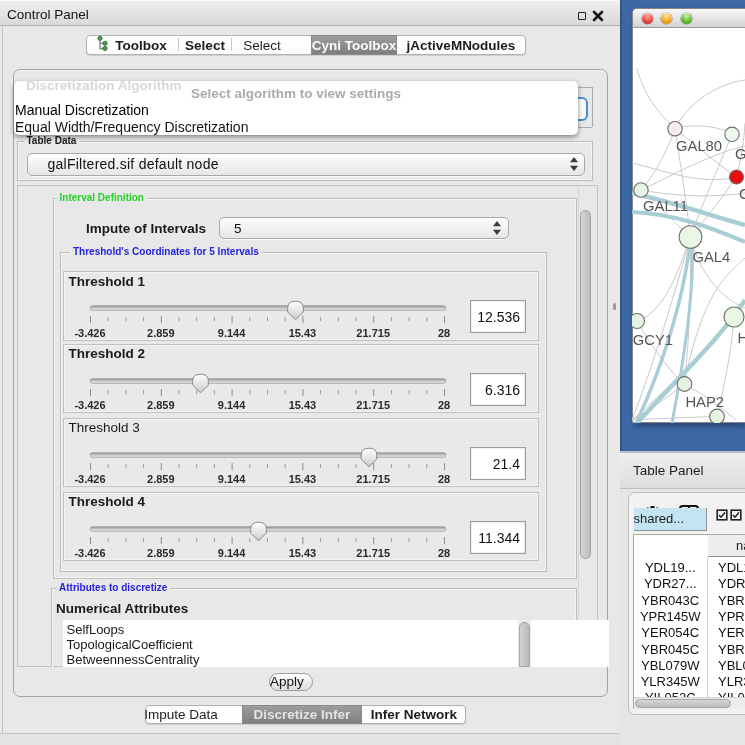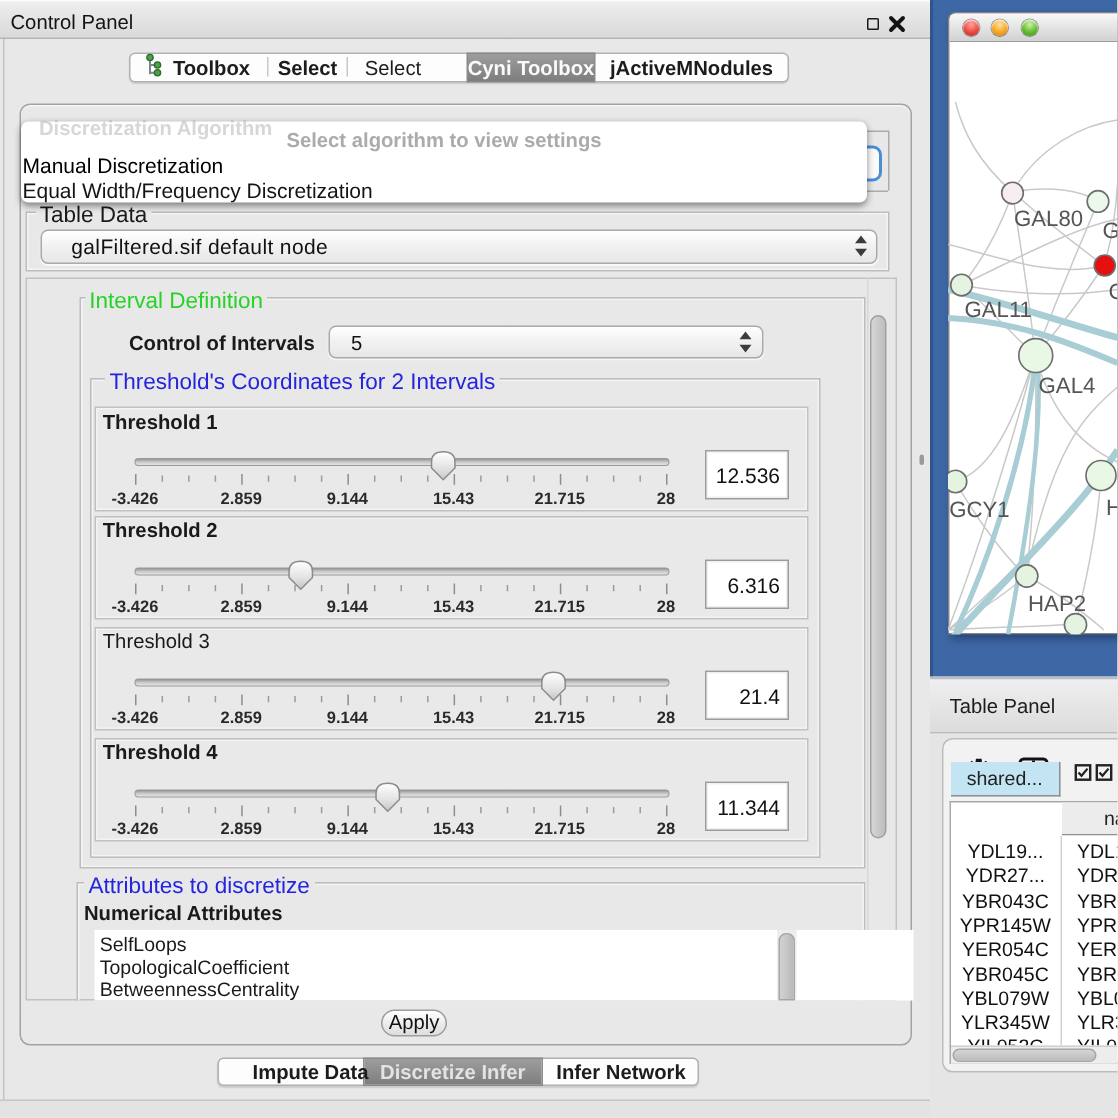--- a/index.html
+++ b/index.html
@@ -1,19 +1,19 @@
 <!DOCTYPE html>
 <html><head><meta charset="utf-8">
 <style>
 *{margin:0;padding:0;box-sizing:border-box}
 html,body{width:745px;height:745px;overflow:hidden}
 body{position:relative;font-family:"Liberation Sans",sans-serif;background:#e8e8e8;color:#1a1a1a}
 .a{position:absolute}
 .grp{position:absolute;border:1px solid #bdbdbd;box-shadow:inset 0 0 0 1px #f4f4f4}
-.gl{position:absolute;background:#e8e8e8;padding:0 3px;font-weight:normal;font-size:15px;white-space:nowrap}
+.gl{position:absolute;background:#e8e8e8;padding:0 3px;font-weight:bold;font-size:10px;white-space:nowrap}
 .tb{position:absolute;border:1px solid #c1c1c1;background:#e9e9e9}
 .vbox{position:absolute;width:56px;height:33px;background:#fff;border:1px solid #9b9b9b;box-shadow:inset 0 0 0 1px #f0f0f0;font-size:14px;text-align:right;padding-right:5px;line-height:32px;color:#111}
 .slab{position:absolute;font-size:11px;font-weight:bold;color:#2a2a2a;white-space:nowrap;transform:translateX(-50%)}
 .combo{position:absolute;border:1px solid #a9a9a9;border-radius:5px;background:linear-gradient(#ffffff,#f2f2f2 45%,#e7e7e7);box-shadow:0 1px 1px rgba(255,255,255,.8);font-size:13.5px;color:#111}
 .tabtxt{position:absolute;font-size:13.5px;white-space:nowrap;transform:translateX(-50%);color:#1c1c1c}
 .sep{position:absolute;width:1px;background:#c8c8c8}
 </style></head>
 <body>
 
 <div class="a" style="left:0;top:0;width:620px;height:26px;background:linear-gradient(#efefef,#d9d9d9);border-bottom:1px solid #b2b2b2;box-shadow:inset 0 1px 0 #fafafa"></div>
@@ -49,29 +49,29 @@
     <span style="position:absolute;left:19.5px;top:2.5px;font-size:14px;letter-spacing:.25px">galFiltered.sif default node</span>
   </div>
 <svg class="a" style="left:569px;top:156px" width="10" height="16">
     <path d="M5,1 L9,6.2 L1,6.2 Z M5,15 L1,9.8 L9,9.8 Z" fill="#3c3c3c"></path>
   </svg>
 <div class="a" style="left:17px;top:184.5px;width:581px;height:482.5px;border:1px solid #c2c2c2"></div>
 <div class="a" style="left:577.5px;top:185px;width:1px;height:481px;background:#d7d7d7"></div>
 <div class="a" style="left:579.5px;top:209.5px;width:11.5px;height:349px;border:1px solid #9f9f9f;border-radius:6px;background:linear-gradient(90deg,#d6d6d6,#bdbdbd)"></div>
 <div class="grp" style="left:53px;top:198px;width:524px;height:380.5px"></div>
 <div class="gl" style="left:56.5px;top:191.5px;color:#28d228">Interval Definition</div>
-<div class="a" style="left:86px;top:221px;font-size:13.5px;font-weight:bold">Control of Intervals</div>
+<div class="a" style="left:86px;top:221px;font-size:13.5px;font-weight:bold">Impute of Intervals</div>
 <div class="combo" style="left:219px;top:217px;width:290px;height:22px">
     <span style="position:absolute;left:14px;top:2.5px">5</span>
   </div>
 <svg class="a" style="left:492px;top:220px" width="10" height="16">
     <path d="M5,1 L9,6.2 L1,6.2 Z M5,15 L1,9.8 L9,9.8 Z" fill="#3c3c3c"></path>
   </svg>
 <div class="grp" style="left:60px;top:252px;width:486.5px;height:319.5px"></div>
-<div class="gl" style="left:70px;top:245.5px;color:#2424dd">Threshold's Coordinates for 2 Intervals</div>
+<div class="gl" style="left:70px;top:245.5px;color:#2424dd">Threshold's Coordinates for 5 Intervals</div>
 <div class="tb" style="left:62.5px;top:271.0px;width:476.0px;height:69.5px;box-shadow:inset 0 0 0 1px #f3f3f3"></div>
 <div class="a" style="left:68.5px;top:273.5px;font-size:13.5px;font-weight:bold">Threshold 1</div>
 <svg class="a" style="left:62.5px;top:271.0px" width="476" height="69">
     <defs>
       <linearGradient id="tg0" x1="0" y1="0" x2="0" y2="1">
         <stop offset="0" stop-color="#8f8f8f"></stop>
         <stop offset="0.5" stop-color="#c9c9c9"></stop>
         <stop offset="1" stop-color="#e8e8e8"></stop>
       </linearGradient>
       <linearGradient id="th0" x1="0" y1="0" x2="0" y2="1">
@@ -176,24 +176,24 @@
 <div class="a" style="left:18px;top:185px;width:559px;height:481.5px;overflow:hidden">
 <div class="grp" style="left:33px;top:403px;width:526px;height:120px"></div>
 </div>
 <div class="gl" style="left:56px;top:581.5px;color:#2424dd">Attributes to discretize</div>
 <div class="a" style="left:56px;top:600.5px;font-size:13.5px;font-weight:bold">Numerical Attributes</div>
 <div class="a" style="left:63px;top:619.5px;width:546px;height:47.5px;background:#fff;overflow:hidden">
     <div style="padding-left:3.5px;line-height:15.4px;padding-top:2px;font-size:13px">SelfLoops<br>TopologicalCoefficient<br>BetweennessCentrality</div>
   </div>
 <div class="a" style="left:517.5px;top:619.5px;width:13.5px;height:47.5px;background:#ededed"></div>
 <div class="a" style="left:518.5px;top:621.5px;width:11px;height:45.5px;border:1px solid #a6a6a6;border-radius:5px 5px 0 0;background:linear-gradient(90deg,#d2d2d2,#b9b9b9)"></div>
-<div class="a" style="left:254px;top:672.5px;width:44px;height:18px;border:1px solid #9d9d9d;border-radius:9px;background:linear-gradient(#ffffff,#e9e9e9 60%,#dedede);text-align:center;font-size:13.5px;line-height:16px;color:#111">Apply</div>
+<div class="a" style="left:269px;top:672.5px;width:44px;height:18px;border:1px solid #9d9d9d;border-radius:9px;background:linear-gradient(#ffffff,#e9e9e9 60%,#dedede);font-size:13.5px;line-height:16px;color:#111">Apply</div>
 <div class="a" style="left:144.5px;top:704.5px;width:321.5px;height:19px;background:#fdfdfd;border:1px solid #b0b0b0;border-radius:4px;box-shadow:0 1px 1px rgba(0,0,0,.12)"></div>
 <div class="a" style="left:241.5px;top:704.5px;width:120.5px;height:19px;background:linear-gradient(#9d9d9d,#7e7e7e);border:1px solid #8a8a8a"></div>
-<div class="tabtxt" style="left:207px;top:707px;font-weight:bold">Impute Data</div>
+<div class="tabtxt" style="left:181px;top:707px;font-weight:normal">Impute Data</div>
 <div class="tabtxt" style="left:301.8px;top:707px;color:#e3e3e3;font-weight:bold">Discretize Infer</div>
 <div class="tabtxt" style="left:414px;top:707px;font-weight:bold">Infer Network</div>
 <div class="a" style="left:0;top:733px;width:620px;height:1px;background:#c6c6c6"></div>
 <div class="a" style="left:0;top:734px;width:620px;height:11px;background:#e3e3e3"></div>
 <div class="a" style="left:612.5px;top:303px;width:3px;height:7px;background:#9a9a9a;border-radius:2px"></div>
 <div class="a" style="left:14px;top:80.5px;width:564px;height:54.5px;background:#fff;border-radius:5px;box-shadow:0 2px 5px rgba(0,0,0,.45)"></div>
 <div class="a" style="left:26px;top:78px;font-size:13.5px;font-weight:bold;color:rgba(255,255,255,0);text-shadow:0 0 0 rgba(160,160,160,.42)">Discretization Algorithm</div>
 <div class="a" style="left:296px;top:85.5px;transform:translateX(-50%);font-size:13.5px;font-weight:bold;color:#ababab;white-space:nowrap">Select algorithm to view settings</div>
 <div class="a" style="left:15px;top:102px;font-size:14px;font-weight:normal;color:#000">Manual Discretization</div>
 <div class="a" style="left:15px;top:119px;font-size:14px;color:#141414">Equal Width/Frequency Discretization</div>
@@ -245,21 +245,21 @@
 <div class="a" style="left:687.5px;top:507px;width:2.6px;height:13.5px;background:#111"></div>
 <svg class="a" style="left:716.0px;top:508.5px" width="12" height="12" viewBox="0 0 12 12">
     <rect x="1.2" y="1.2" width="9.6" height="9.6" fill="none" stroke="#222" stroke-width="1.6"></rect>
     <path d="M3,6 L5,8.2 L9,3.4" fill="none" stroke="#222" stroke-width="1.5"></path>
   </svg>
 <svg class="a" style="left:729.5px;top:508.5px" width="12" height="12" viewBox="0 0 12 12">
     <rect x="1.2" y="1.2" width="9.6" height="9.6" fill="none" stroke="#222" stroke-width="1.6"></rect>
     <path d="M3,6 L5,8.2 L9,3.4" fill="none" stroke="#222" stroke-width="1.5"></path>
   </svg>
 <div class="a" style="left:632.5px;top:533.5px;width:113px;height:175.5px;border:1px solid #a8a8a8;border-right:none;background:#fff"></div>
-<div class="a" style="left:633.5px;top:508px;width:73.5px;height:22.5px;background:#c3e4f2;border-right:1px solid #8f8f8f;border-bottom:1px solid #8f8f8f;font-size:13px;text-align:center;line-height:22px;color:#222">shared...</div>
+<div class="a" style="left:633.5px;top:508px;width:73.5px;height:22.5px;background:#c3e4f2;border-right:1px solid #8f8f8f;border-bottom:1px solid #8f8f8f;font-size:13px;line-height:22px;color:#222">shared...</div>
 <div class="a" style="left:708px;top:534.5px;width:37px;height:22.5px;background:#ececec;border-bottom:1px solid #8f8f8f;font-size:13px;line-height:22px;color:#222">
     <span style="position:absolute;left:28px">name</span>
   </div>
 <div class="a" style="left:633.5px;top:557px;width:111.5px;height:140px;overflow:hidden;background:#fff">
 <div class="a" style="left:73.5px;top:0;width:1px;height:140px;background:#d2d2d2"></div>
 <div class="a" style="left:0;top:3.0px;width:73.5px;text-align:center;font-size:13px;color:#111">YDL19...</div>
 <div class="a" style="left:84.5px;top:3.0px;font-size:13px;color:#111;white-space:nowrap">YDL195W</div>
 <div class="a" style="left:0;top:19.3px;width:73.5px;text-align:center;font-size:13px;color:#111">YDR27...</div>
 <div class="a" style="left:84.5px;top:19.3px;font-size:13px;color:#111;white-space:nowrap">YDR277C</div>
 <div class="a" style="left:0;top:35.6px;width:73.5px;text-align:center;font-size:13px;color:#111">YBR043C</div>

